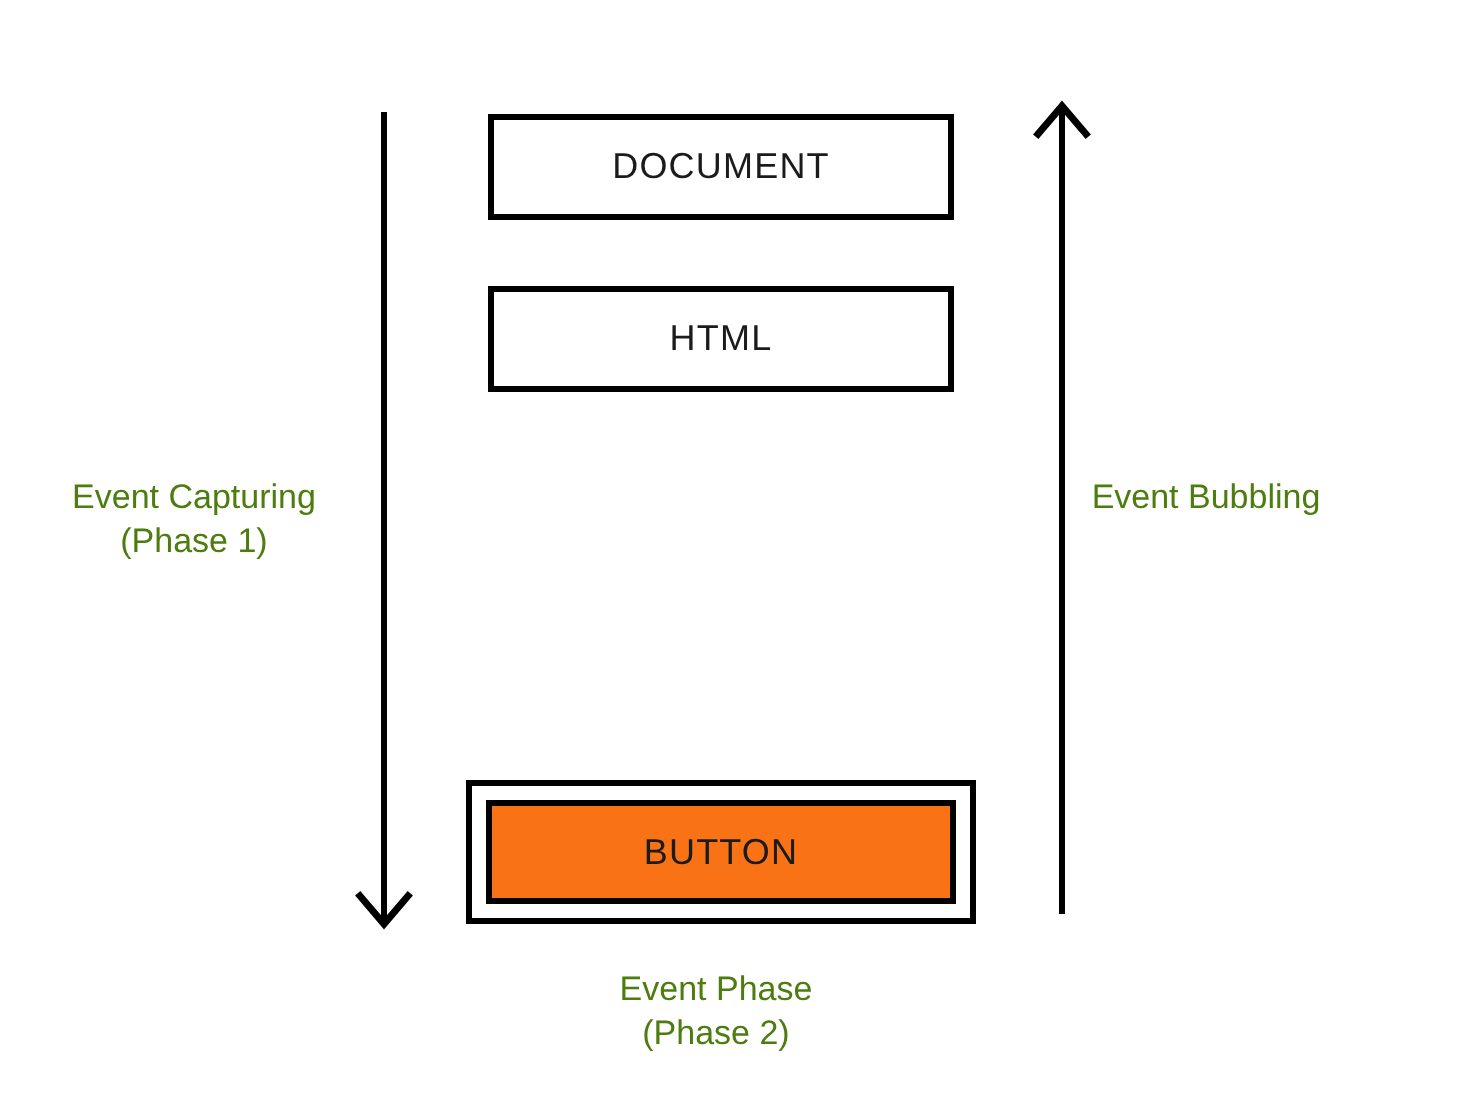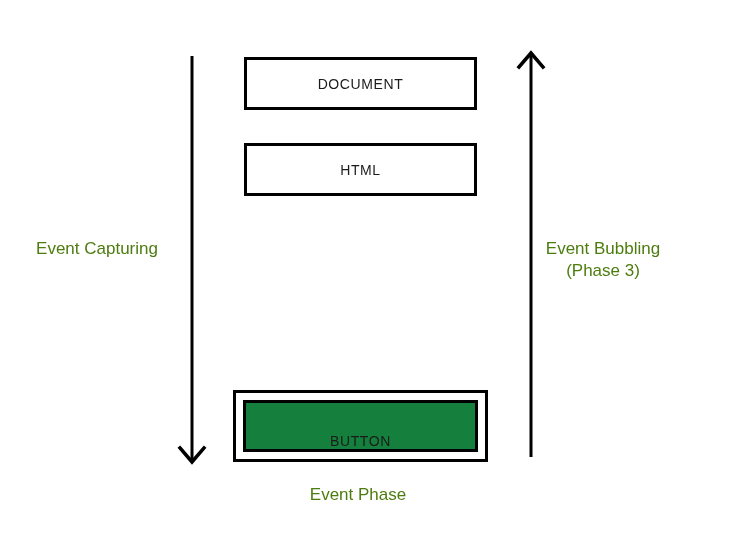--- a/index.html
+++ b/index.html
@@ -24,21 +24,21 @@
     width: 233px;
     height: 53px;
     border: 3px solid #000000;
     box-sizing: border-box;
     background: #ffffff;
     display: flex;
     align-items: center;
     justify-content: center;
   }
   .node-label {
-    font-size: 14px;
+    font-size: 18px;
     letter-spacing: 0.6px;
     color: #1b1b1b;
   }
   .node-document { top: 57px; }
   .node-html     { top: 143px; }
   .node-body     { top: 228px; }
   .node-div      { top: 314px; }
 
   
   .button-frame {
@@ -52,23 +52,23 @@
     padding: 7px;
     background: #ffffff;
   }
   .button-frame .node-inner {
     position: relative;
     width: 100%;
     height: 100%;
     border: 3px solid #000000;
     box-sizing: border-box;
     display: flex;
-    align-items: flex-end;
+    align-items: center;
     justify-content: center;
-    background: #15803d;
+    background: #f97316;
   }
 
   
   .arrow {
     position: absolute;
     display: block;
   }
   .arrow-capturing { left: 177px; top: 54px; }
   .arrow-bubbling  { left: 516px; top: 50px; }
 
@@ -95,40 +95,41 @@
     <polyline points="3,394 15,408 27,394" fill="none" stroke="#000000" stroke-width="3.5" stroke-linecap="square" stroke-linejoin="miter"></polyline>
   </svg>
 
   <svg class="arrow arrow-bubbling" width="30" height="410" viewBox="0 0 30 410" aria-hidden="true">
     <line x1="15" y1="4" x2="15" y2="407" stroke="#000000" stroke-width="3"></line>
     <polyline points="3,17 15,3 27,17" fill="none" stroke="#000000" stroke-width="3.5" stroke-linecap="square" stroke-linejoin="miter"></polyline>
   </svg>
 
   <div class="phase-label label-capturing">
     <div>Event Capturing</div>
+    <div>(Phase 1)</div>
   </div>
 
   <div class="phase-label label-bubbling">
     <div>Event Bubbling</div>
-    <div>(Phase 3)</div>
   </div>
 
   <div class="node node-document">
     <span class="node-label">DOCUMENT</span>
   </div>
 
   <div class="node node-html">
     <span class="node-label">HTML</span>
   </div>
 
 
 
   <div class="button-frame">
     <div class="node-inner">
       <span class="node-label">BUTTON</span>
     </div>
   </div>
 
   <div class="phase-label label-target">
     <div>Event Phase</div>
+    <div>(Phase 2)</div>
   </div>
 
 </div>
 
 </body></html>

